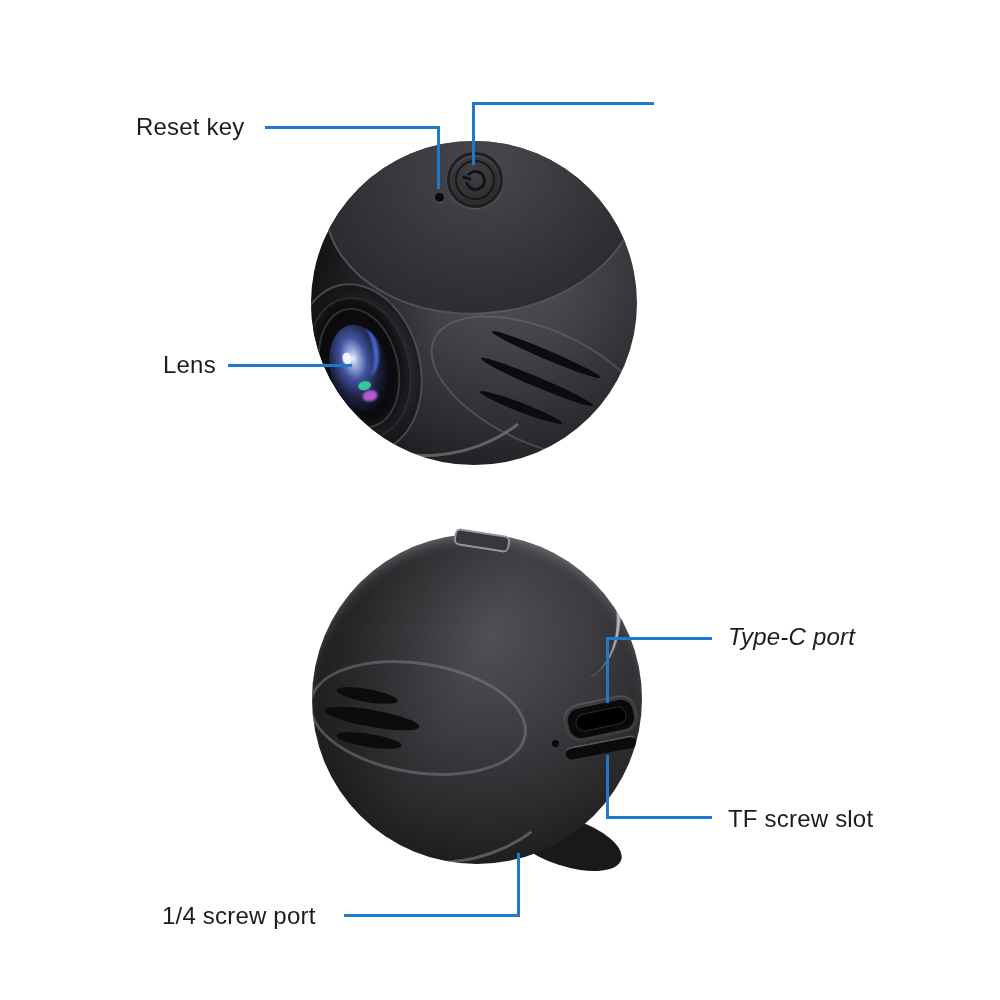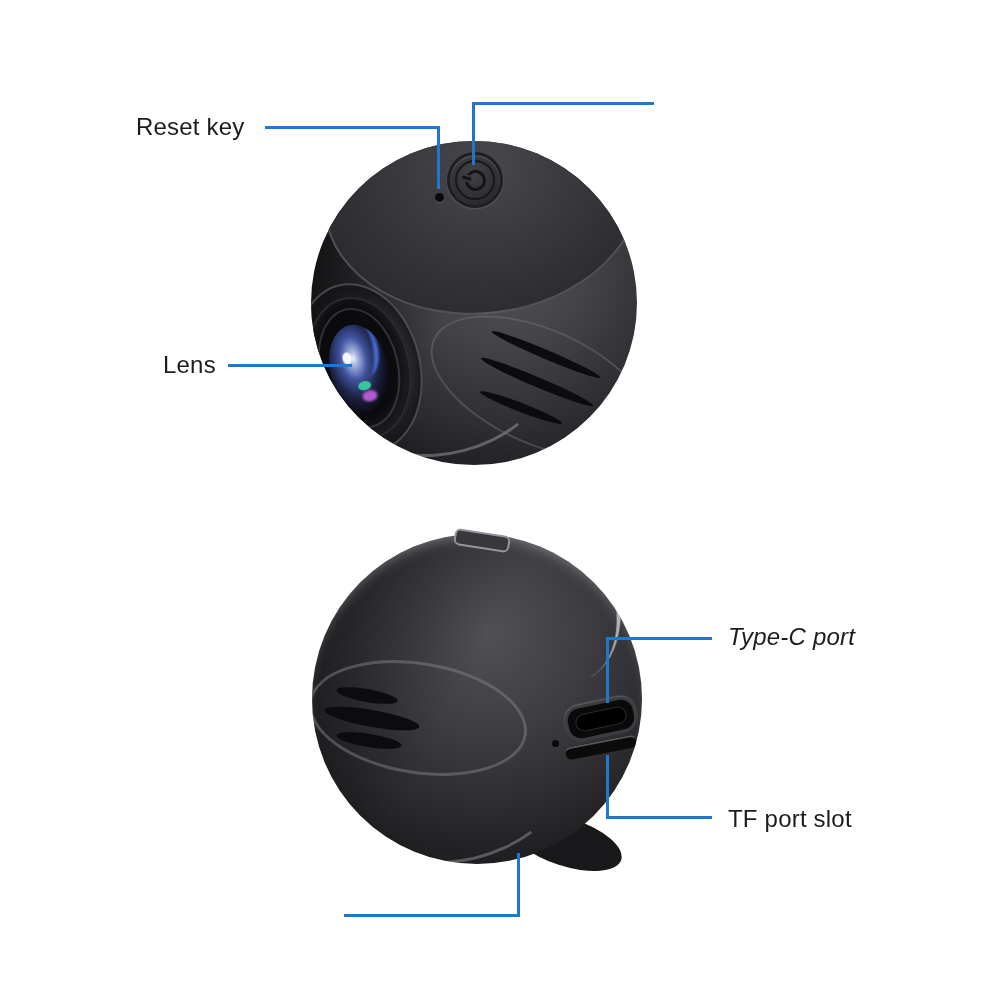--- a/index.html
+++ b/index.html
@@ -251,20 +251,21 @@
   <div class="ln ln-h onoff-h"></div>
   <div class="ln ln-v onoff-v"></div>
 
   <div class="lbl lbl-lens">Lens</div>
   <div class="ln ln-h lens-h"></div>
 
   <div class="lbl lbl-typec">Type-C port</div>
   <div class="ln ln-h typec-h"></div>
   <div class="ln ln-v typec-v"></div>
 
-  <div class="lbl lbl-tf">TF port slot</div>
+  <div class="lbl lbl-tf">TF screw slot</div>
   <div class="ln ln-v tf-v"></div>
   <div class="ln ln-h tf-h"></div>
 
+  <div class="lbl lbl-screw">1/4 screw port</div>
   <div class="ln ln-h screw-h"></div>
   <div class="ln ln-v screw-v"></div>
 
 </div>
 
 </body></html>

